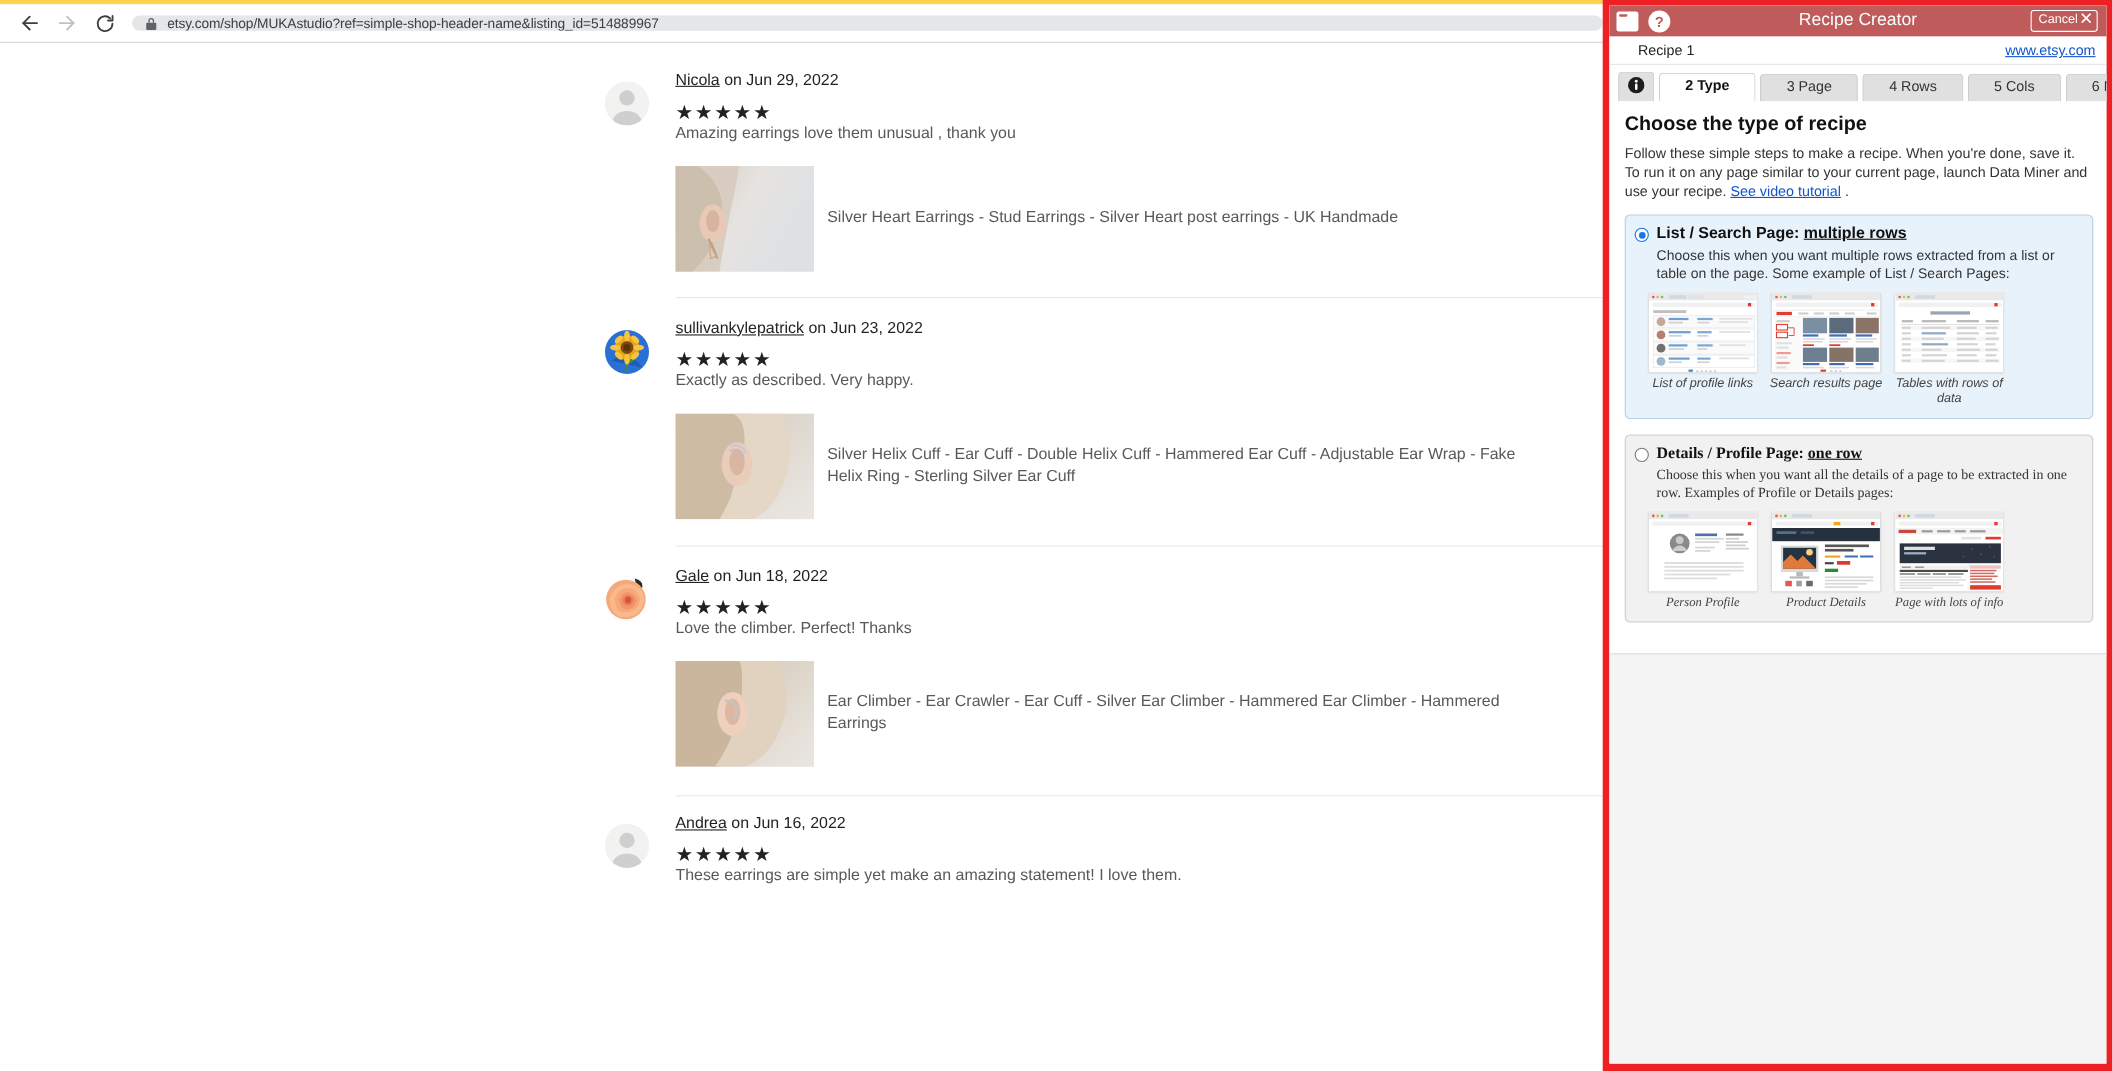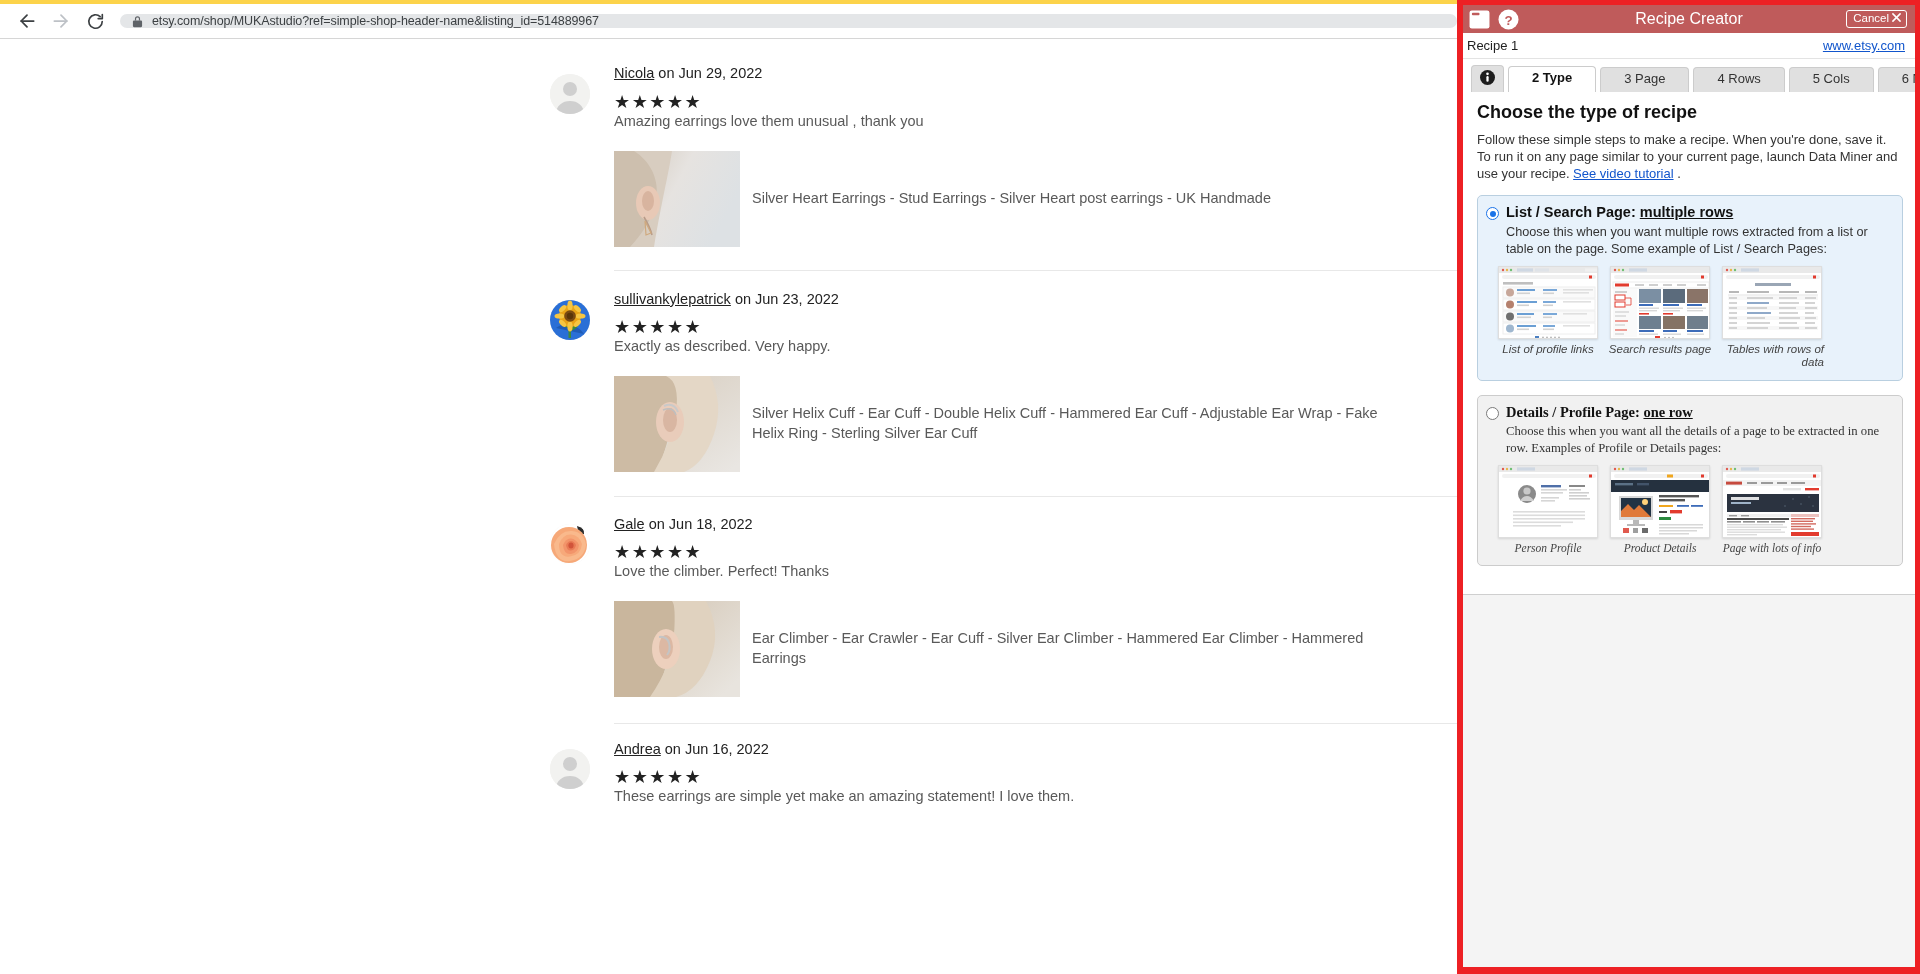--- a/index.html
+++ b/index.html
@@ -175,21 +175,21 @@
     line-height: 1;
     display: flex; align-items: center;
     gap: 3px;
     z-index: 2;
     font-family: "Liberation Sans", sans-serif;
   }
   .dm-subbar {
     background: #ffffff;
     height: 26px;
     display: flex; align-items: center;
-    padding: 0 10px 0 4px;
+    padding: 0 10px 0 26px;
     border-bottom: 1px solid #e3e3e3;
     flex: none;
   }
   .recipe-name { font-size: 13px; color: #222; }
   .site-link {
     margin-left: auto;
     font-size: 13px;
     color: #1155cc;
     text-decoration: underline;
   }
@@ -303,21 +303,21 @@
     background: #ffffff;
     border: 1px solid #dedede;
     box-shadow: 0 1px 2px rgba(0,0,0,.12);
     overflow: hidden;
     position: relative;
   }
   .thumb-cap {
     font-size: 11.5px;
     font-style: italic;
     color: #444444;
-    text-align: right;
+    text-align: center;
     margin-top: 4px;
     line-height: 1.15;
   }
   .dm-tail { flex: 1; background: #f4f4f4; }
 </style>
 </head>
 <body>
 
 <div class="browser-top"></div>
 

